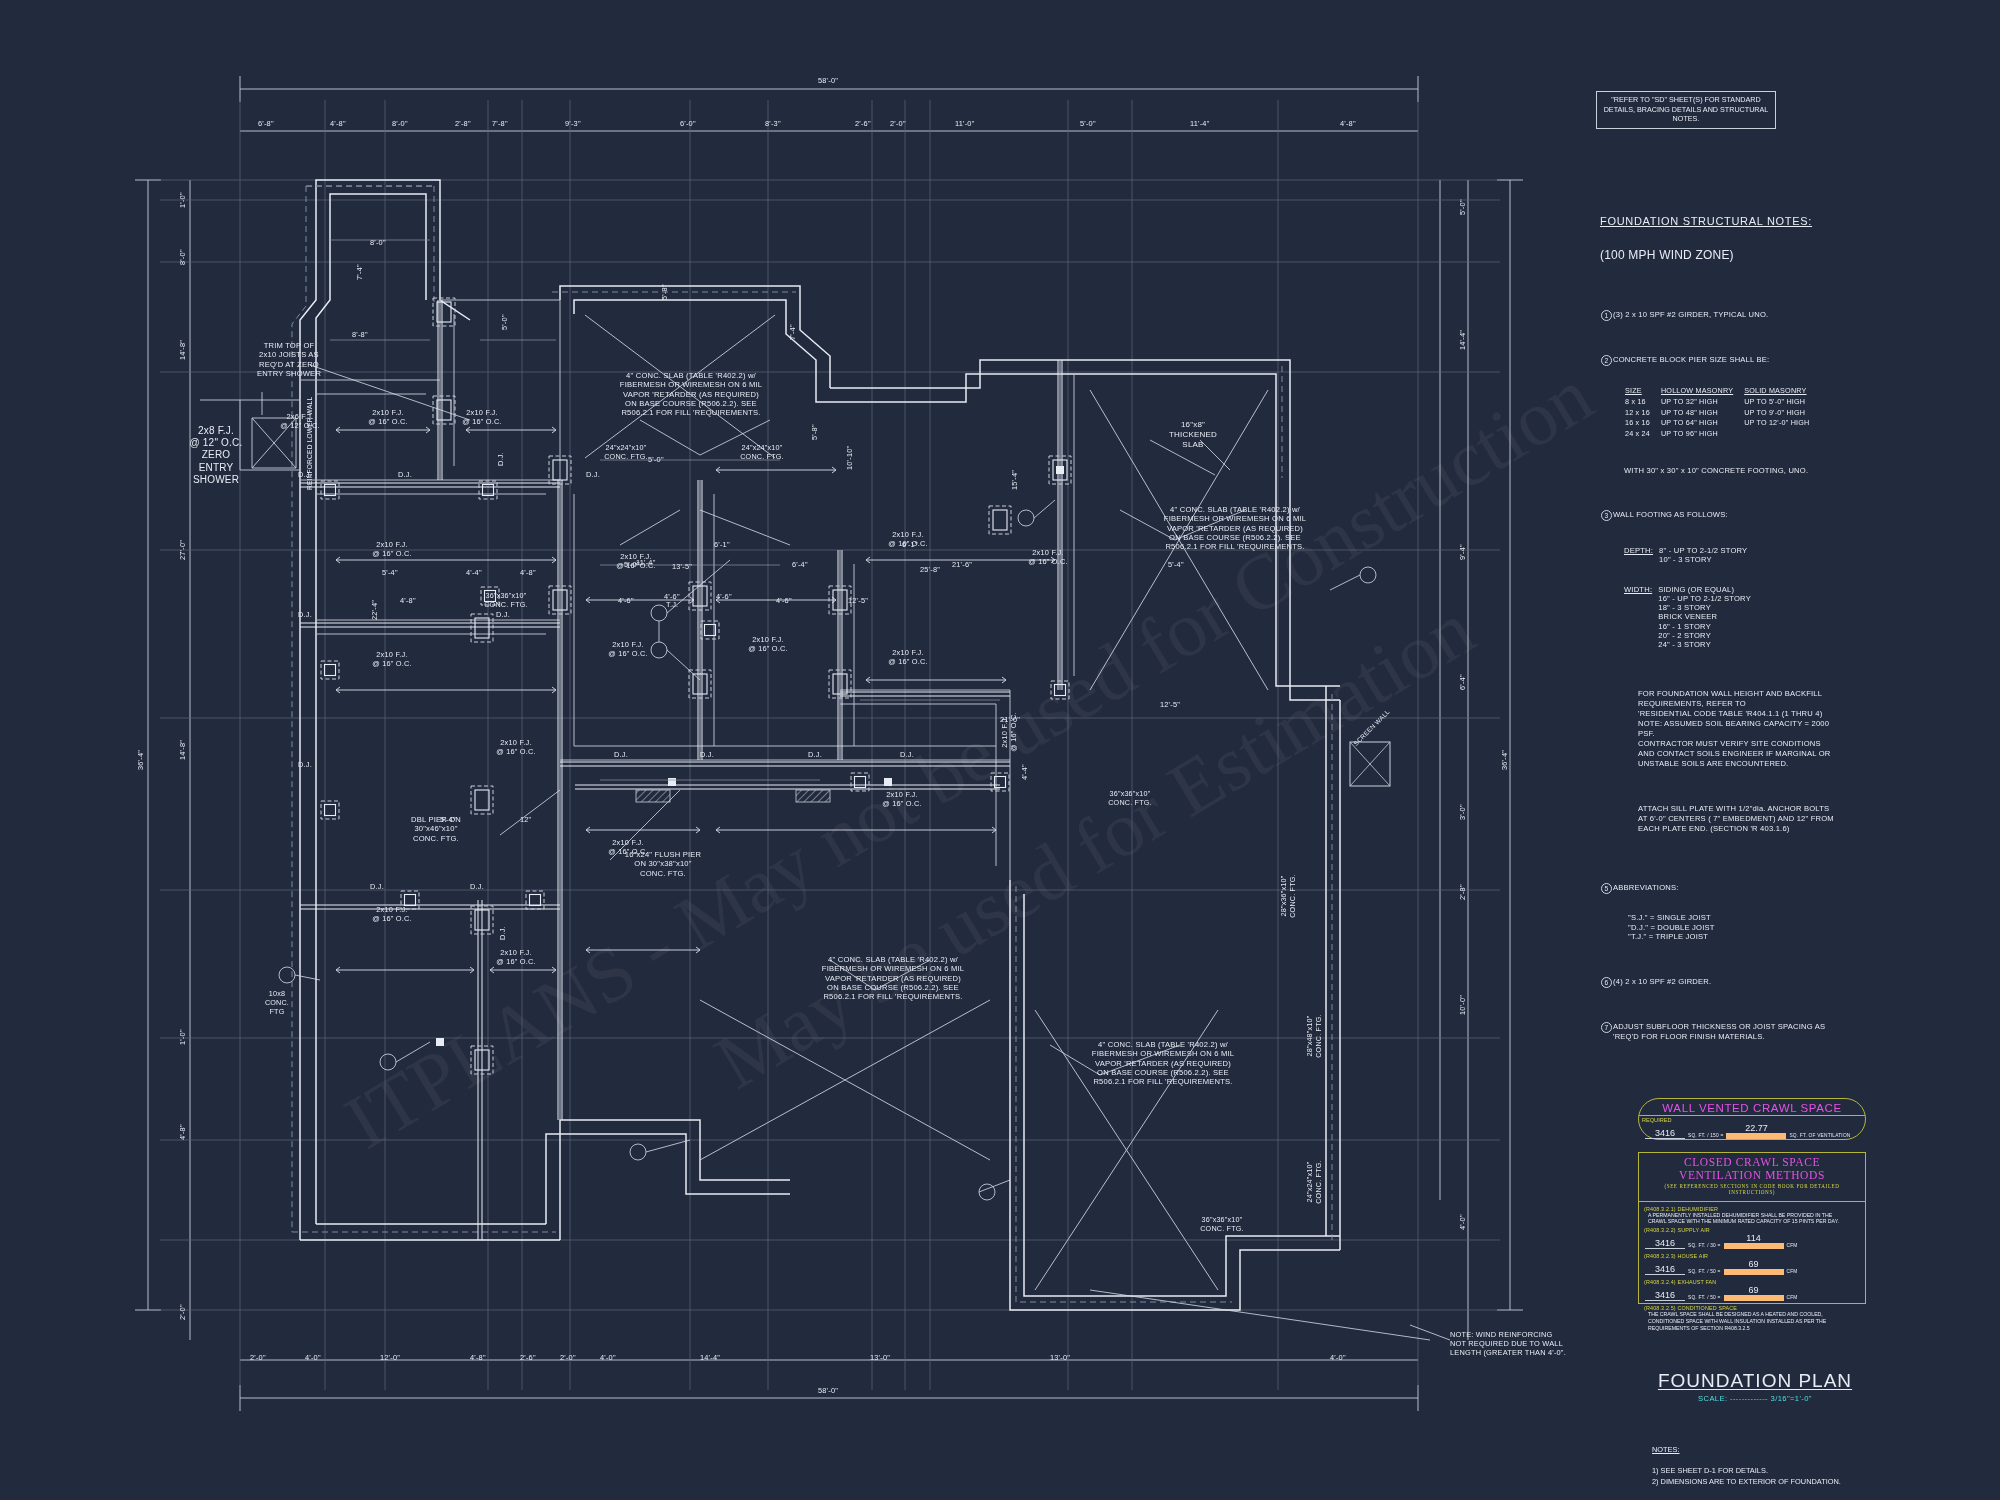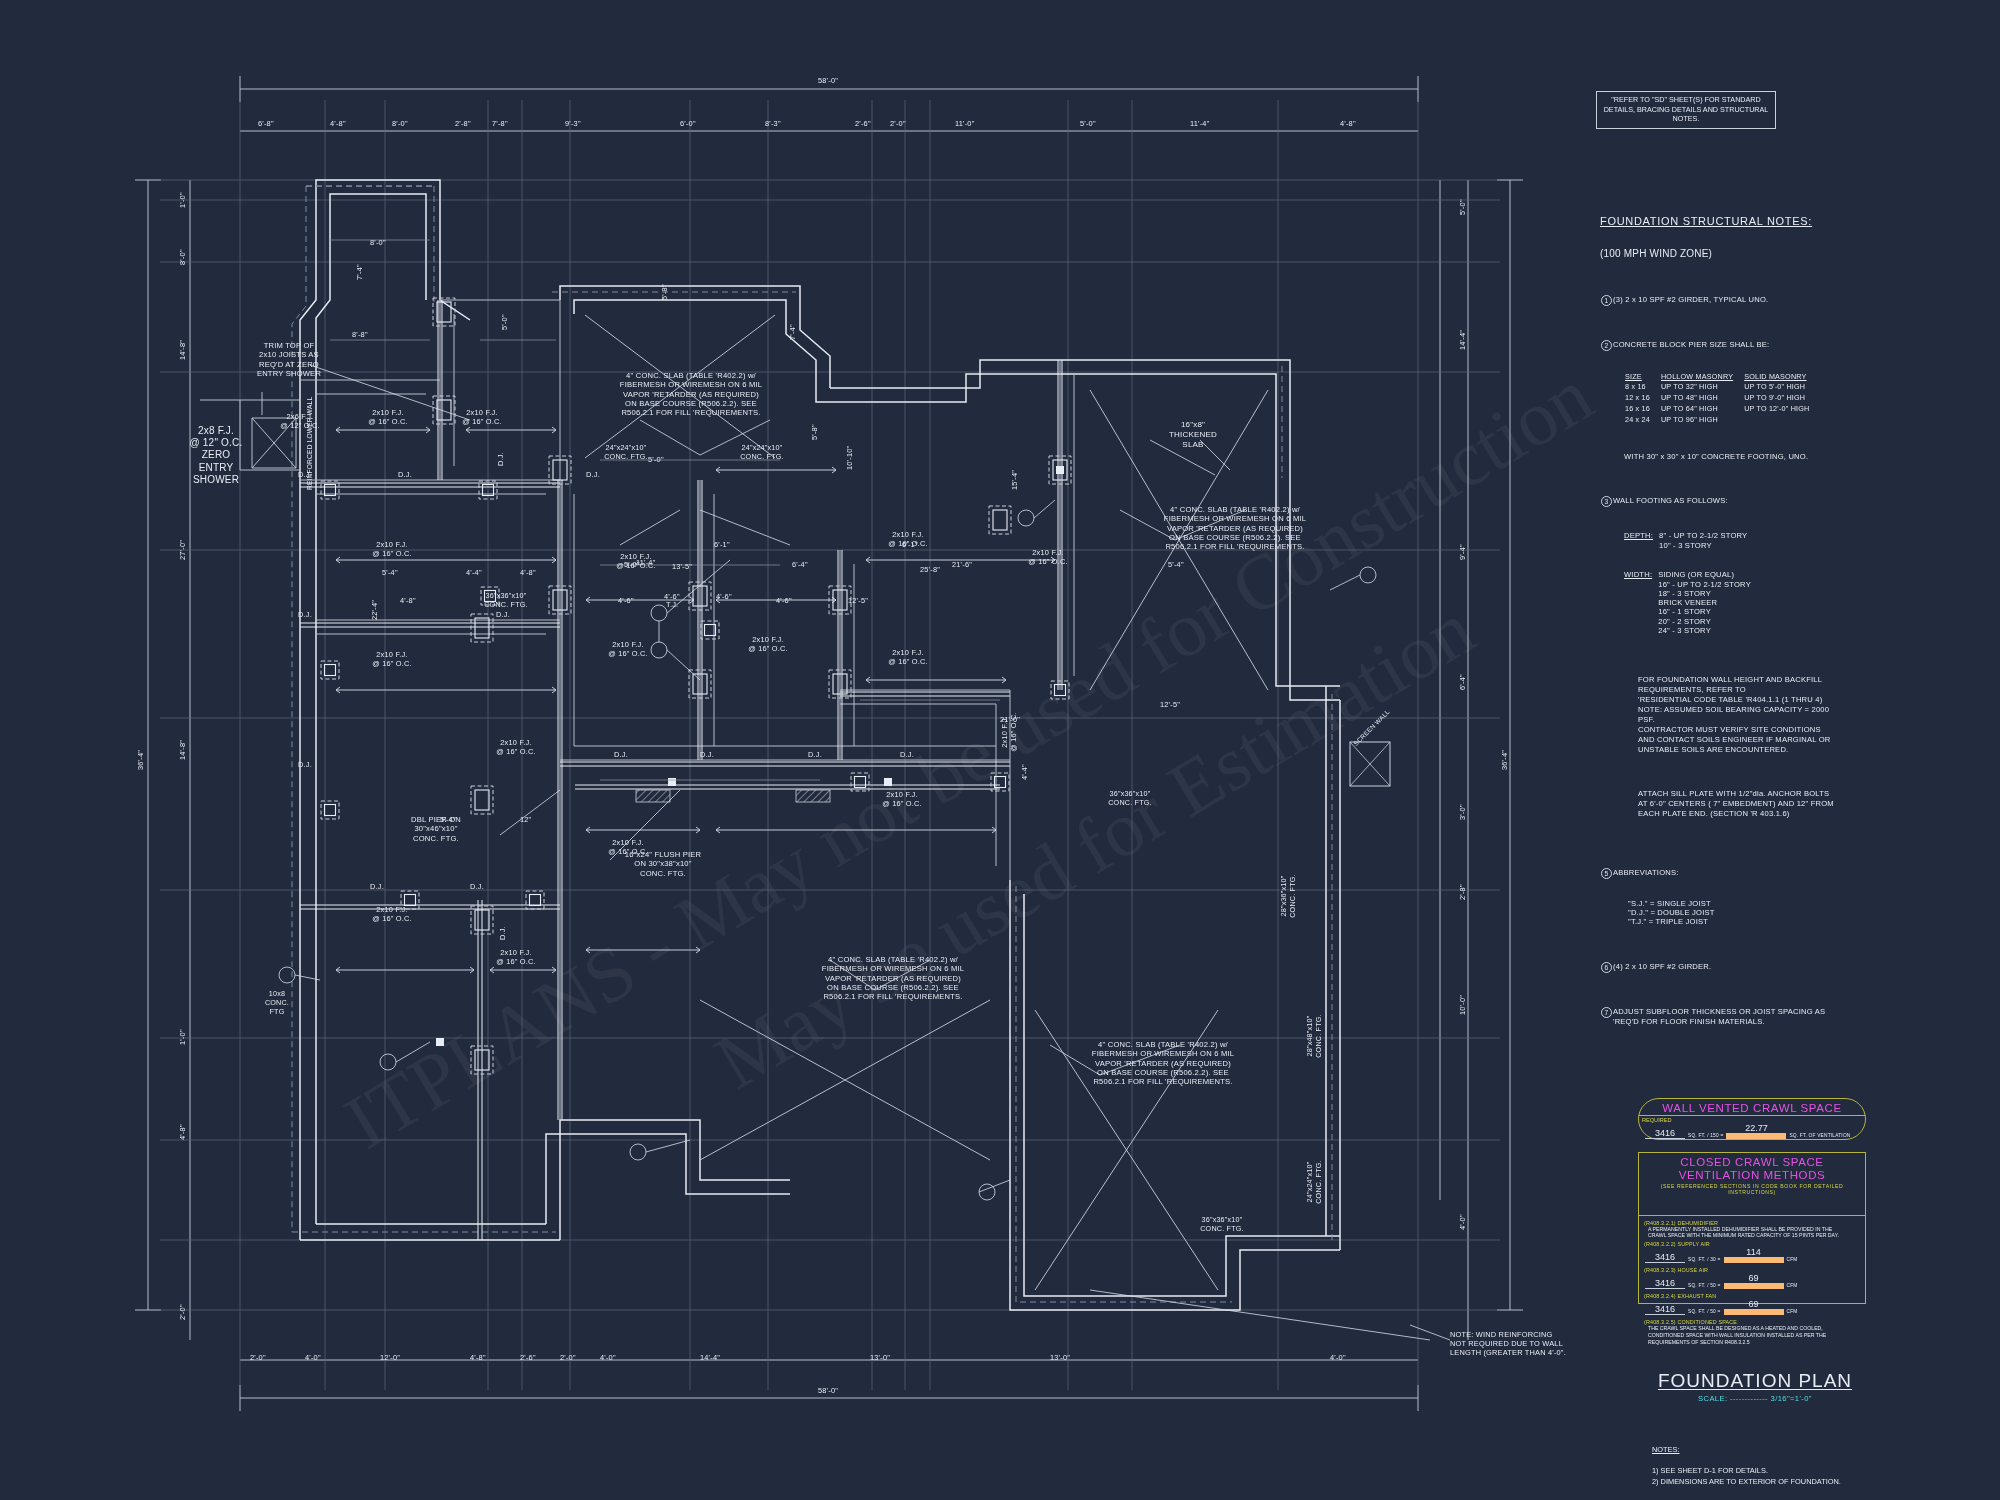--- a/index.html
+++ b/index.html
@@ -46,21 +46,21 @@
     font-size:7.2px;
     line-height:1.35;
     text-align:center;
     white-space:pre-line;
   }
   .fsn { left:1600px; top:196px; width:240px; font-size:7.6px; }
   .fsn h3 {
     margin:0 0 2px 0; font-size:11px; font-weight:normal;
     text-decoration:underline; letter-spacing:0.7px;
   }
-  .fsn .sub { font-size:10px; margin-bottom:7px; }
+  .fsn .sub { font-size:12px; margin-bottom:19px; }
   .fsn .item { display:flex; margin-bottom:6px; }
   .fsn .num {
     flex:0 0 13px; font-size:7.4px;
     text-align:center; line-height:11px;
   }
   .fsn .num span {
     display:inline-block; width:11px; height:11px;
     border:1px solid #cfd6e2; border-radius:50%;
     line-height:9.5px; font-size:6.6px;
   }
@@ -75,21 +75,21 @@
     background:transparent;
   }
   .cs1 { left:1638px; top:1098px; width:228px; height:42px;border-radius:21px; }
   .cs2 { left:1638px; top:1152px; width:228px; height:152px; }
   .cs-title {
     text-align:center; color:#e652e6;
     font-size:11.5px; letter-spacing:0.6px;
     padding-top:3px; line-height:1.15;
     border-bottom:1.2px solid #b5b53a;
   }
-  .cs-title.two { padding-bottom:17px; }
+  .cs-title.two { padding-bottom:3px;font-family:Liberation Serif, serif; }
   .cs-sub { text-align:center; color:#d6d646; font-size:5.1px; padding:1.5px 2px 2px; }
   .req { color:#d6d646; background:transparent; font-size:5.6px; padding:1px 2px 0 3px; }
   .eq { display:flex; align-items:flex-end; padding:0 4px 2px 6px; gap:3px; }
   .eq .val {
     color:#e8ecf4; font-size:9px; min-width:40px;
     text-align:center; border-bottom:1px solid #c9cfdb;
     padding-bottom:0px;
   }
   .eq .lbl { color:#e8ecf4; font-size:4.8px; padding-bottom:1px; letter-spacing:0.2px;}
   .eq .val2 {

